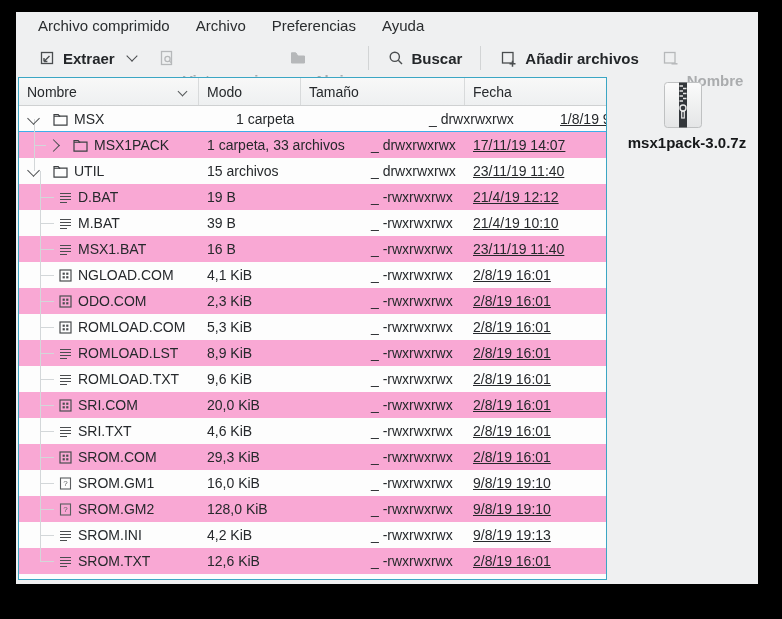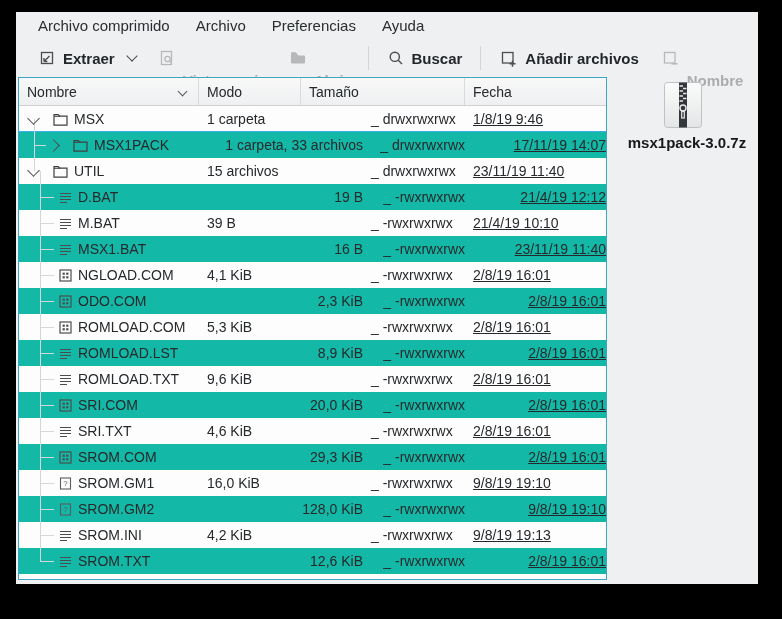--- a/index.html
+++ b/index.html
@@ -42,22 +42,22 @@
   .hcell{box-sizing:border-box;padding-left:8px;height:100%;display:flex;align-items:center;
     border-right:1px solid #d8dadb;flex:none;}
   .hcell.last{border-right:none;flex:1;}
   .h-name{width:180px;position:relative;}
   .h-size{width:164px;}
   .h-mode{width:102px;}
   .sort-chev{position:absolute;right:12px;top:10px;width:6px;height:6px;
     border-right:1.3px solid #55585a;border-bottom:1.3px solid #55585a;transform:rotate(45deg);}
   
   .row{height:26px;display:flex;align-items:center;font-size:14px;color:#26292c;background:#fdfdfd;}
-  .row.alt{background:#14b8a6;text-align:right;}
-  .row.current{box-shadow:inset 0 -1px 0 #3daee9;}
+  .row.alt{background:#f9a8d4;}
+  .row.current{box-shadow:inset 0 -1px 0 #3daee9;gap:29px;}
   .cell{box-sizing:border-box;white-space:nowrap;overflow:hidden;line-height:26px;flex:none;}
   .c-name{width:180px;height:26px;position:relative;display:flex;align-items:center;}
   .c-size{width:164px;padding-left:8px;}
   .c-mode{width:102px;padding-left:8px;}
   .c-date{flex:1;padding-left:8px;text-decoration:underline;}
   .fname{margin-left:6px;}
   .ficon{display:inline-flex;flex:none;}
   .ficon svg{display:block;}
   
   .gv{position:absolute;width:1px;background:#d3d7d9;}

